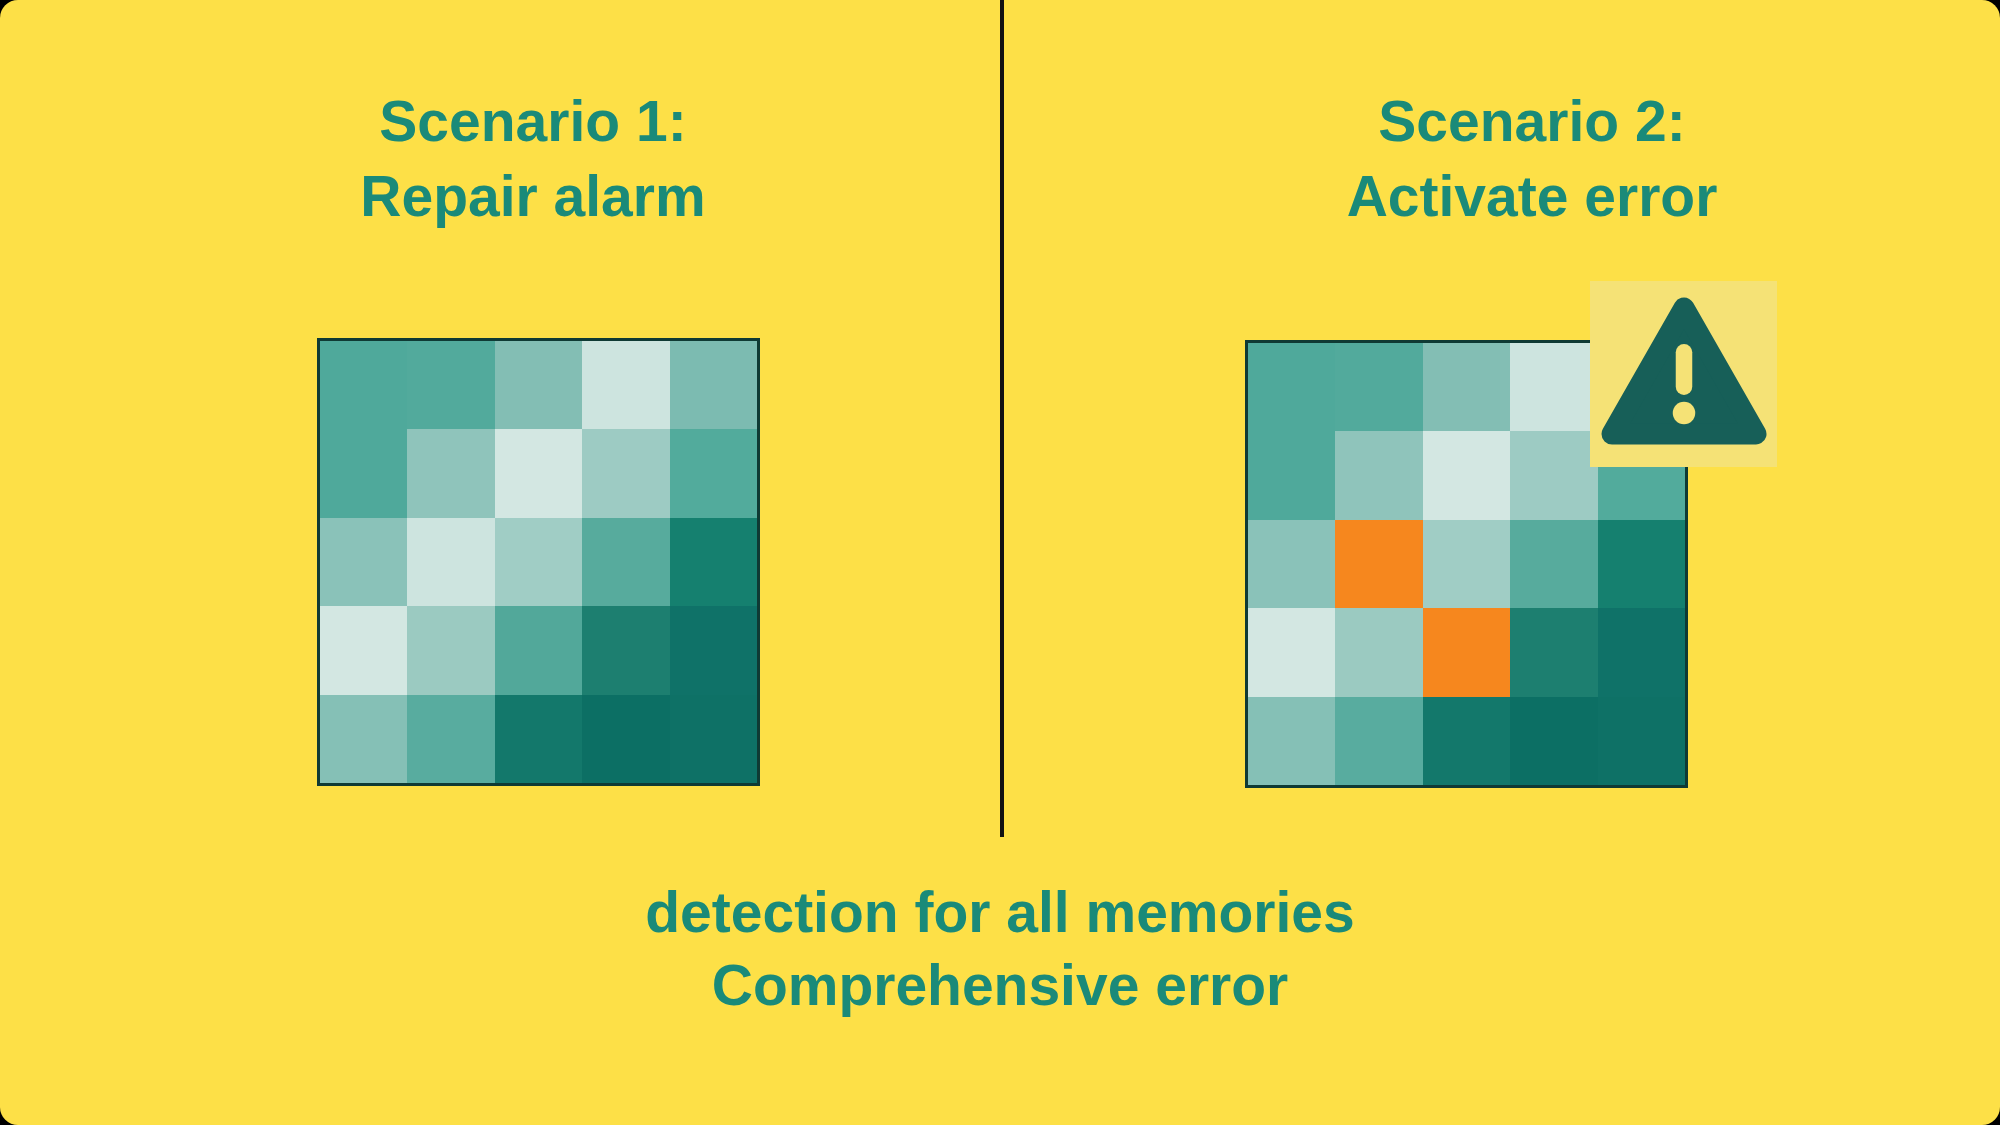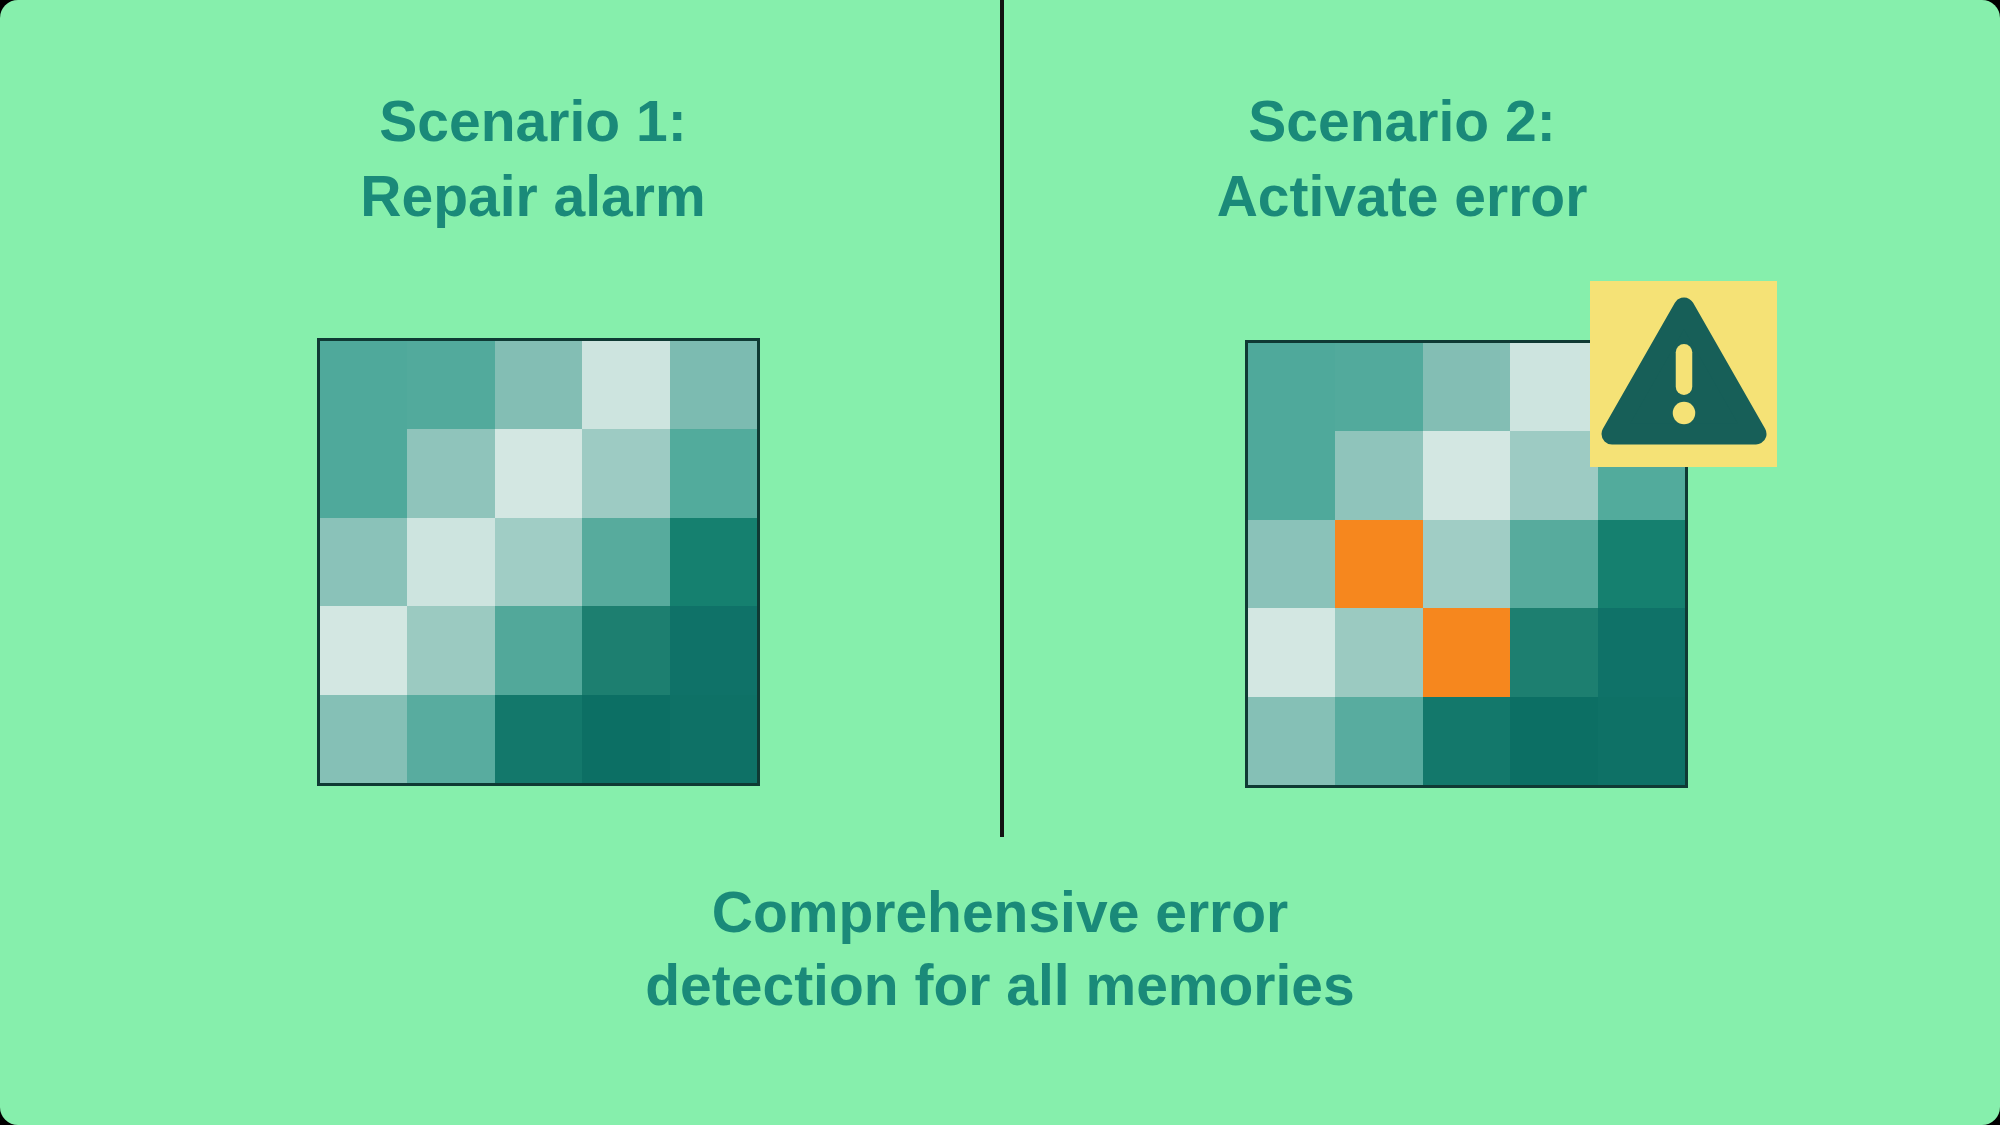--- a/index.html
+++ b/index.html
@@ -5,41 +5,41 @@
   html,body{margin:0;padding:0;}
   body{
     width:2000px;height:1125px;
     background:#000;
     font-family:"Liberation Sans","DejaVu Sans",sans-serif;
     overflow:hidden;
     position:relative;
   }
   .card{
     position:absolute;inset:0;
-    background:#86efac;
+    background:#fde047;
     border-radius:18px;
   }
   .divider{
     position:absolute;
     left:1000px;top:0;
     width:4px;height:837px;
     background:#121212;
   }
   .panel-title{
     position:absolute;
     top:84px;
     width:600px;
     text-align:center;
     color:#1a8a79;
     font-size:57px;
     font-weight:700;
     line-height:75px;
   }
   .panel-title.left{left:233px;}
-  .panel-title.right{left:1102px;}
+  .panel-title.right{left:1232px;}
   .heatmap{
     position:absolute;
     width:443px;height:448px;
     box-sizing:border-box;
     border:3px solid #0f3a34;
     display:grid;
     grid-template-columns:repeat(5,1fr);
     grid-template-rows:repeat(5,1fr);
   }
   .heatmap.left{left:317px;top:338px;}
@@ -141,17 +141,17 @@
 
   <div class="alert-badge">
     <svg width="168" height="156" viewBox="0 0 112 104">
       <polygon points="56,8 104,92 8,92" fill="#175f58" stroke="#175f58" stroke-width="14" stroke-linejoin="round"></polygon>
       <rect x="50.5" y="32" width="11" height="34" rx="5.5" fill="#f5e276"></rect>
       <circle cx="56" cy="78" r="7.5" fill="#f5e276"></circle>
     </svg>
   </div>
 
   <div class="caption">
+    <div>detection for all memories</div>
     <div>Comprehensive error</div>
-    <div>detection for all memories</div>
   </div>
 
 </div>
 
 </body></html>

